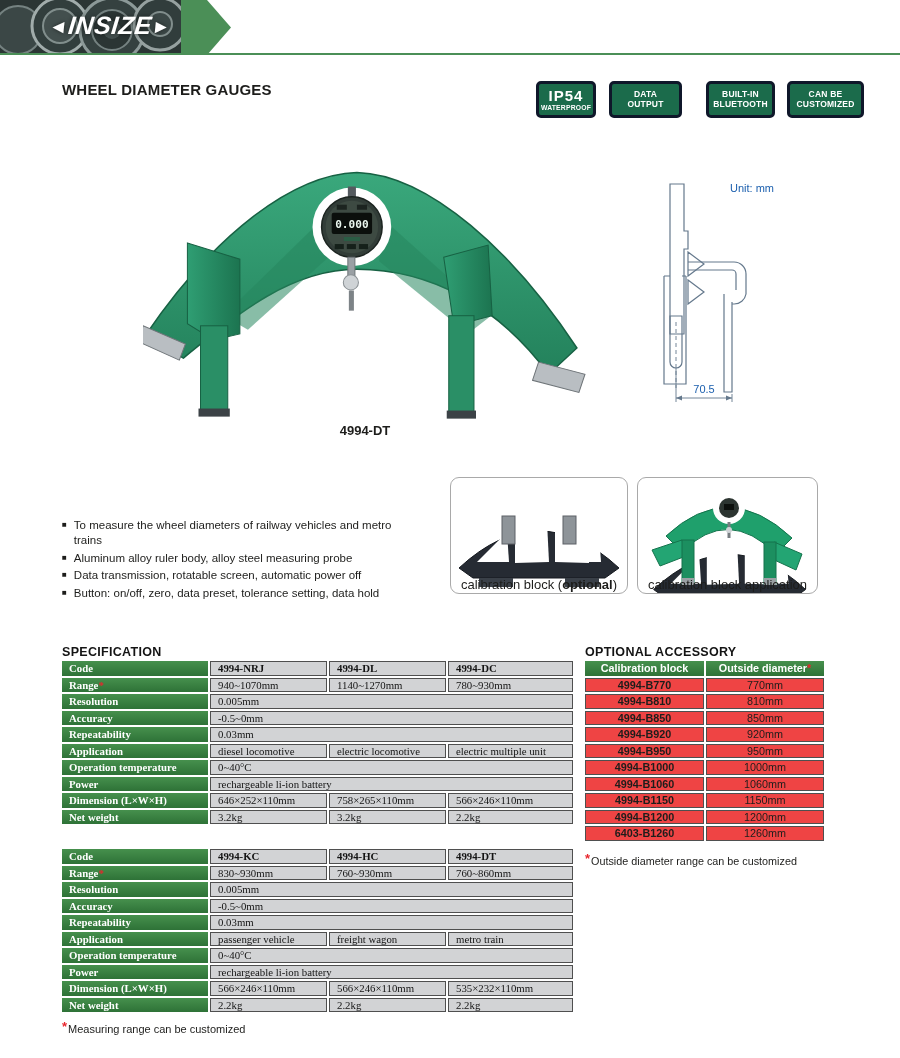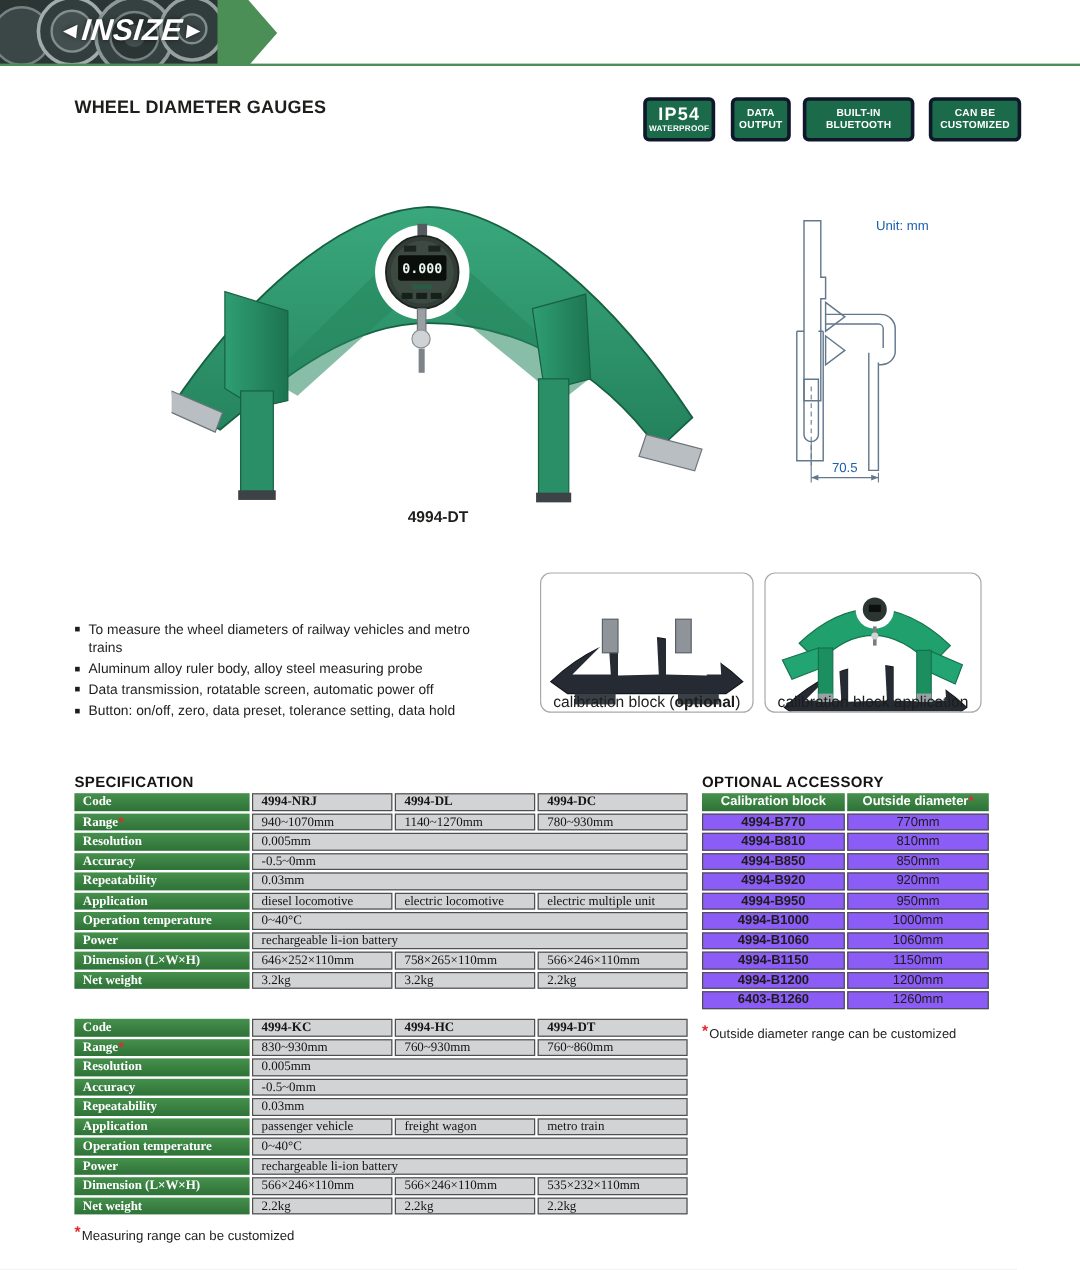--- a/index.html
+++ b/index.html
@@ -22,22 +22,22 @@
     letter-spacing:.2px;color:#1d1d1b;}
   .badges{position:absolute;left:536px;top:81px;display:flex;}
   .badge{background:#1b6b4b;border:3px solid #0f172a;border-radius:5px;color:#fff;
     height:37px;display:flex;flex-direction:column;align-items:center;justify-content:center;
     text-align:center;line-height:1.15;padding:2px 3px;}
   .badge .b1{font-weight:bold;font-size:8.5px;letter-spacing:.2px;}
   .badge .b2{font-weight:bold;font-size:8.5px;letter-spacing:.2px;}
   .badge.ip54 .b1{font-size:15px;letter-spacing:1px;}
   .badge.ip54 .b2{font-size:6.8px;}
   .bw1{width:60px;margin-right:13px;}
-  .bw2{width:50px;margin-right:10px;}
-  .bw3{width:93px;margin-right:12px;}
+  .bw2{width:73px;margin-right:24px;}
+  .bw3{width:69px;margin-right:12px;}
   .bw4{width:77px;}
   
   .product-svg{position:absolute;left:143px;top:164px;width:444px;height:258px;}
   .product-caption{position:absolute;left:143px;top:423px;width:444px;text-align:center;
     font-weight:bold;font-size:13px;}
   .drawing-svg{position:absolute;left:646px;top:176px;width:162px;height:238px;}
   
   .features{position:absolute;left:62px;top:518px;width:352px;}
   .feat{display:flex;font-size:11.5px;line-height:1.34;margin-bottom:2px;color:#1d1d1b;}
   .feat .sq{font-size:8px;margin:2px 7px 0 0;flex:0 0 auto;}
@@ -58,21 +58,21 @@
   table.spec1{top:659px;}
   table.spec2{top:847px;}
   table.acc{left:583px;top:659px;width:241px;}
   .ctab td,.ctab th{height:14.5px;font-size:10.8px;padding:0 0 0 7px;vertical-align:middle;
     overflow:hidden;white-space:nowrap;}
   .lbl{background:linear-gradient(180deg,#46904d 0%,#2e7237 100%);color:#fff;font-weight:bold;}
   .val{background:#d2d3d5;border:1px solid #4f4f4f;color:#141414;}
   .val.b{font-weight:bold;}
   .acc th{background:linear-gradient(180deg,#46904d 0%,#2e7237 100%);color:#fff;font-weight:bold;
     padding:0 2px;}
-  .acc td{background:#8b5cf6;border:1px solid #4f4f4f;text-align:center;padding:0 15px;}
+  .acc td{background:#ef4444;border:1px solid #4f4f4f;text-align:center;padding:0 15px;}
   .acc td.code{font-weight:bold;}
   .ast{color:#e8262d;font-weight:bold;}
   .footnote{position:absolute;font-size:11px;color:#1d1d1b;}
   .fn-spec{left:62px;top:1019px;}
   .fn-acc{left:585px;top:851px;width:280px;font-size:10.8px;}
   .footnote .mark{color:#e8262d;font-weight:bold;font-size:13px;vertical-align:2px;margin-right:1px;}
 </style>
 </head>
 <body>
 

